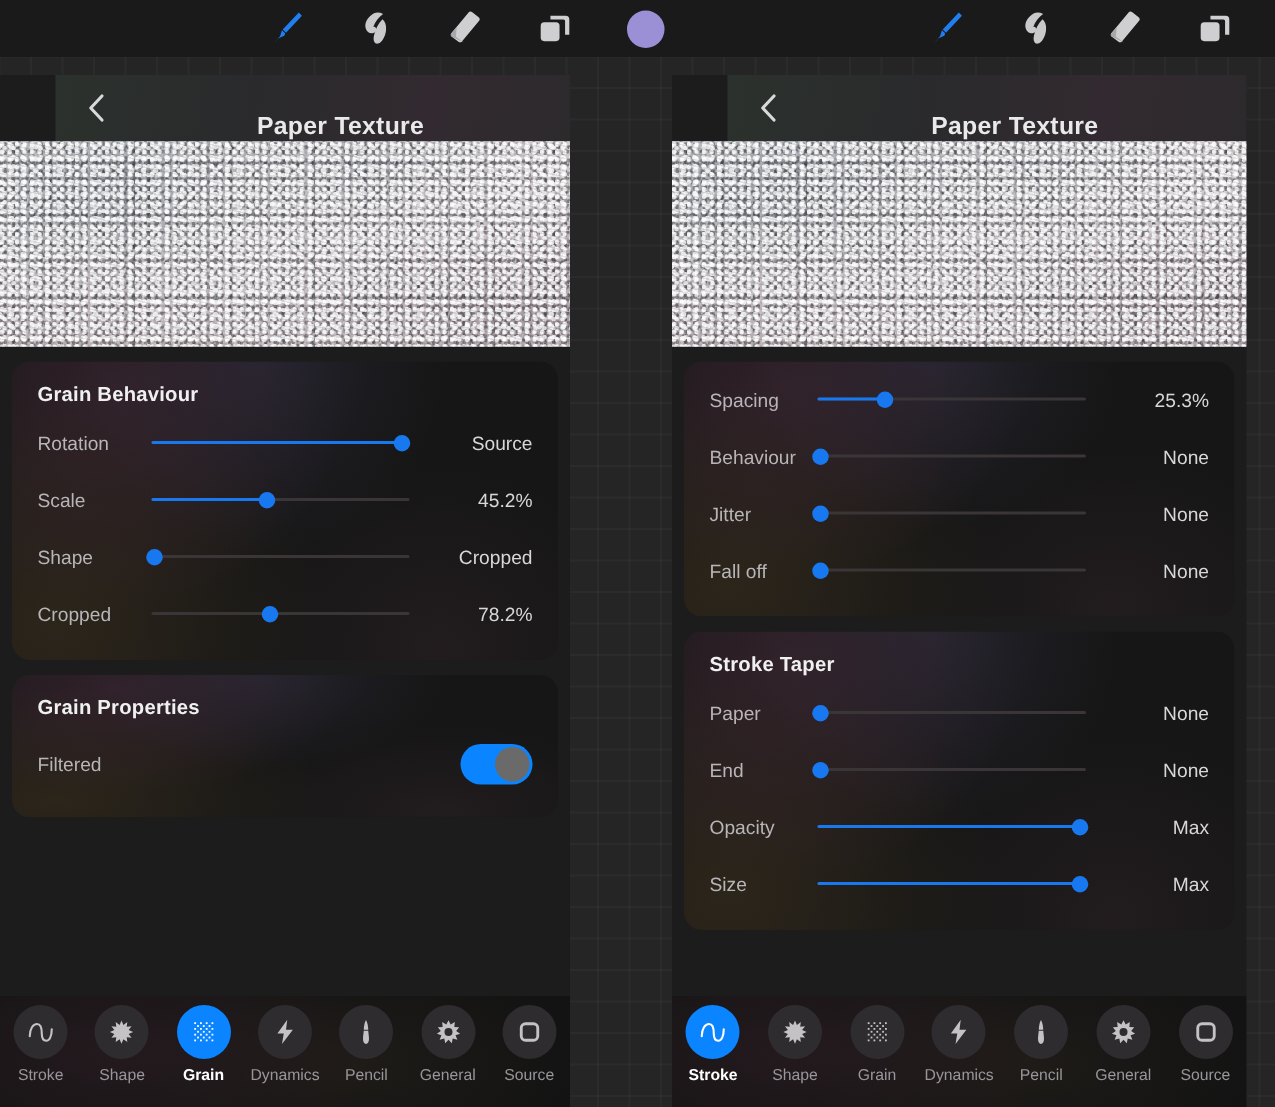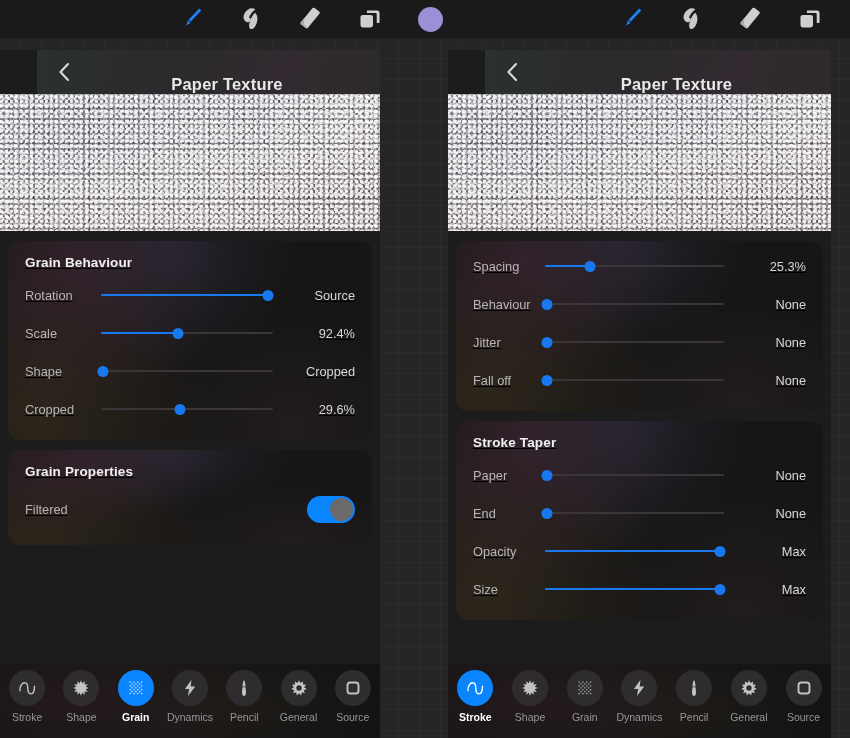--- a/index.html
+++ b/index.html
@@ -110,21 +110,20 @@
     border-radius:12px;
     background:
       radial-gradient(ellipse 70% 120% at 18% 10%, rgba(88,50,70,.40), transparent 62%),
       radial-gradient(ellipse 55% 110% at 46% 0%, rgba(70,72,110,.26), transparent 60%),
       radial-gradient(ellipse 80% 130% at 8% 88%, rgba(96,72,36,.30), transparent 62%),
       radial-gradient(ellipse 60% 100% at 78% 96%, rgba(80,52,62,.20), transparent 62%),
       #161616;
     margin:0 8px;
     padding:0;
     overflow:hidden;
-    text-decoration:underline;
   }
   .card-title{
     font-size:13.5px; font-weight:bold; color:#f0f0f1;
     padding:14px 0 0 17px;
     letter-spacing:.15px;
   }
 
   
   .row{
     display:flex; align-items:center;
@@ -293,37 +292,37 @@
               </div>
               <div class="row-value">Source</div>
             </div>
             <div class="row">
               <div class="row-label">Scale</div>
               <div class="slider">
                 <div class="track"></div>
                 <div class="fill" style="width: 45%;"></div>
                 <div class="thumb" style="left: 45%;"></div>
               </div>
-              <div class="row-value">92.4%</div>
+              <div class="row-value">45.2%</div>
             </div>
             <div class="row">
               <div class="row-label">Shape</div>
               <div class="slider">
                 <div class="track"></div>
                 <div class="thumb" style="left: 1%;"></div>
               </div>
               <div class="row-value">Cropped</div>
             </div>
             <div class="row">
               <div class="row-label">Cropped</div>
               <div class="slider">
                 <div class="track"></div>
                 <div class="thumb" style="left: 46%;"></div>
               </div>
-              <div class="row-value">29.6%</div>
+              <div class="row-value">78.2%</div>
             </div>
           </div>
         </div>
         <div class="card" style="margin-top: 10px;">
           <div class="card-title">Grain Properties</div>
           <div style="padding: 6px 0px 12px;">
             <div class="row" style="height: 48px;">
               <div class="row-label">Filtered</div>
               <div class="toggle on">
                 <div class="knob"></div>

